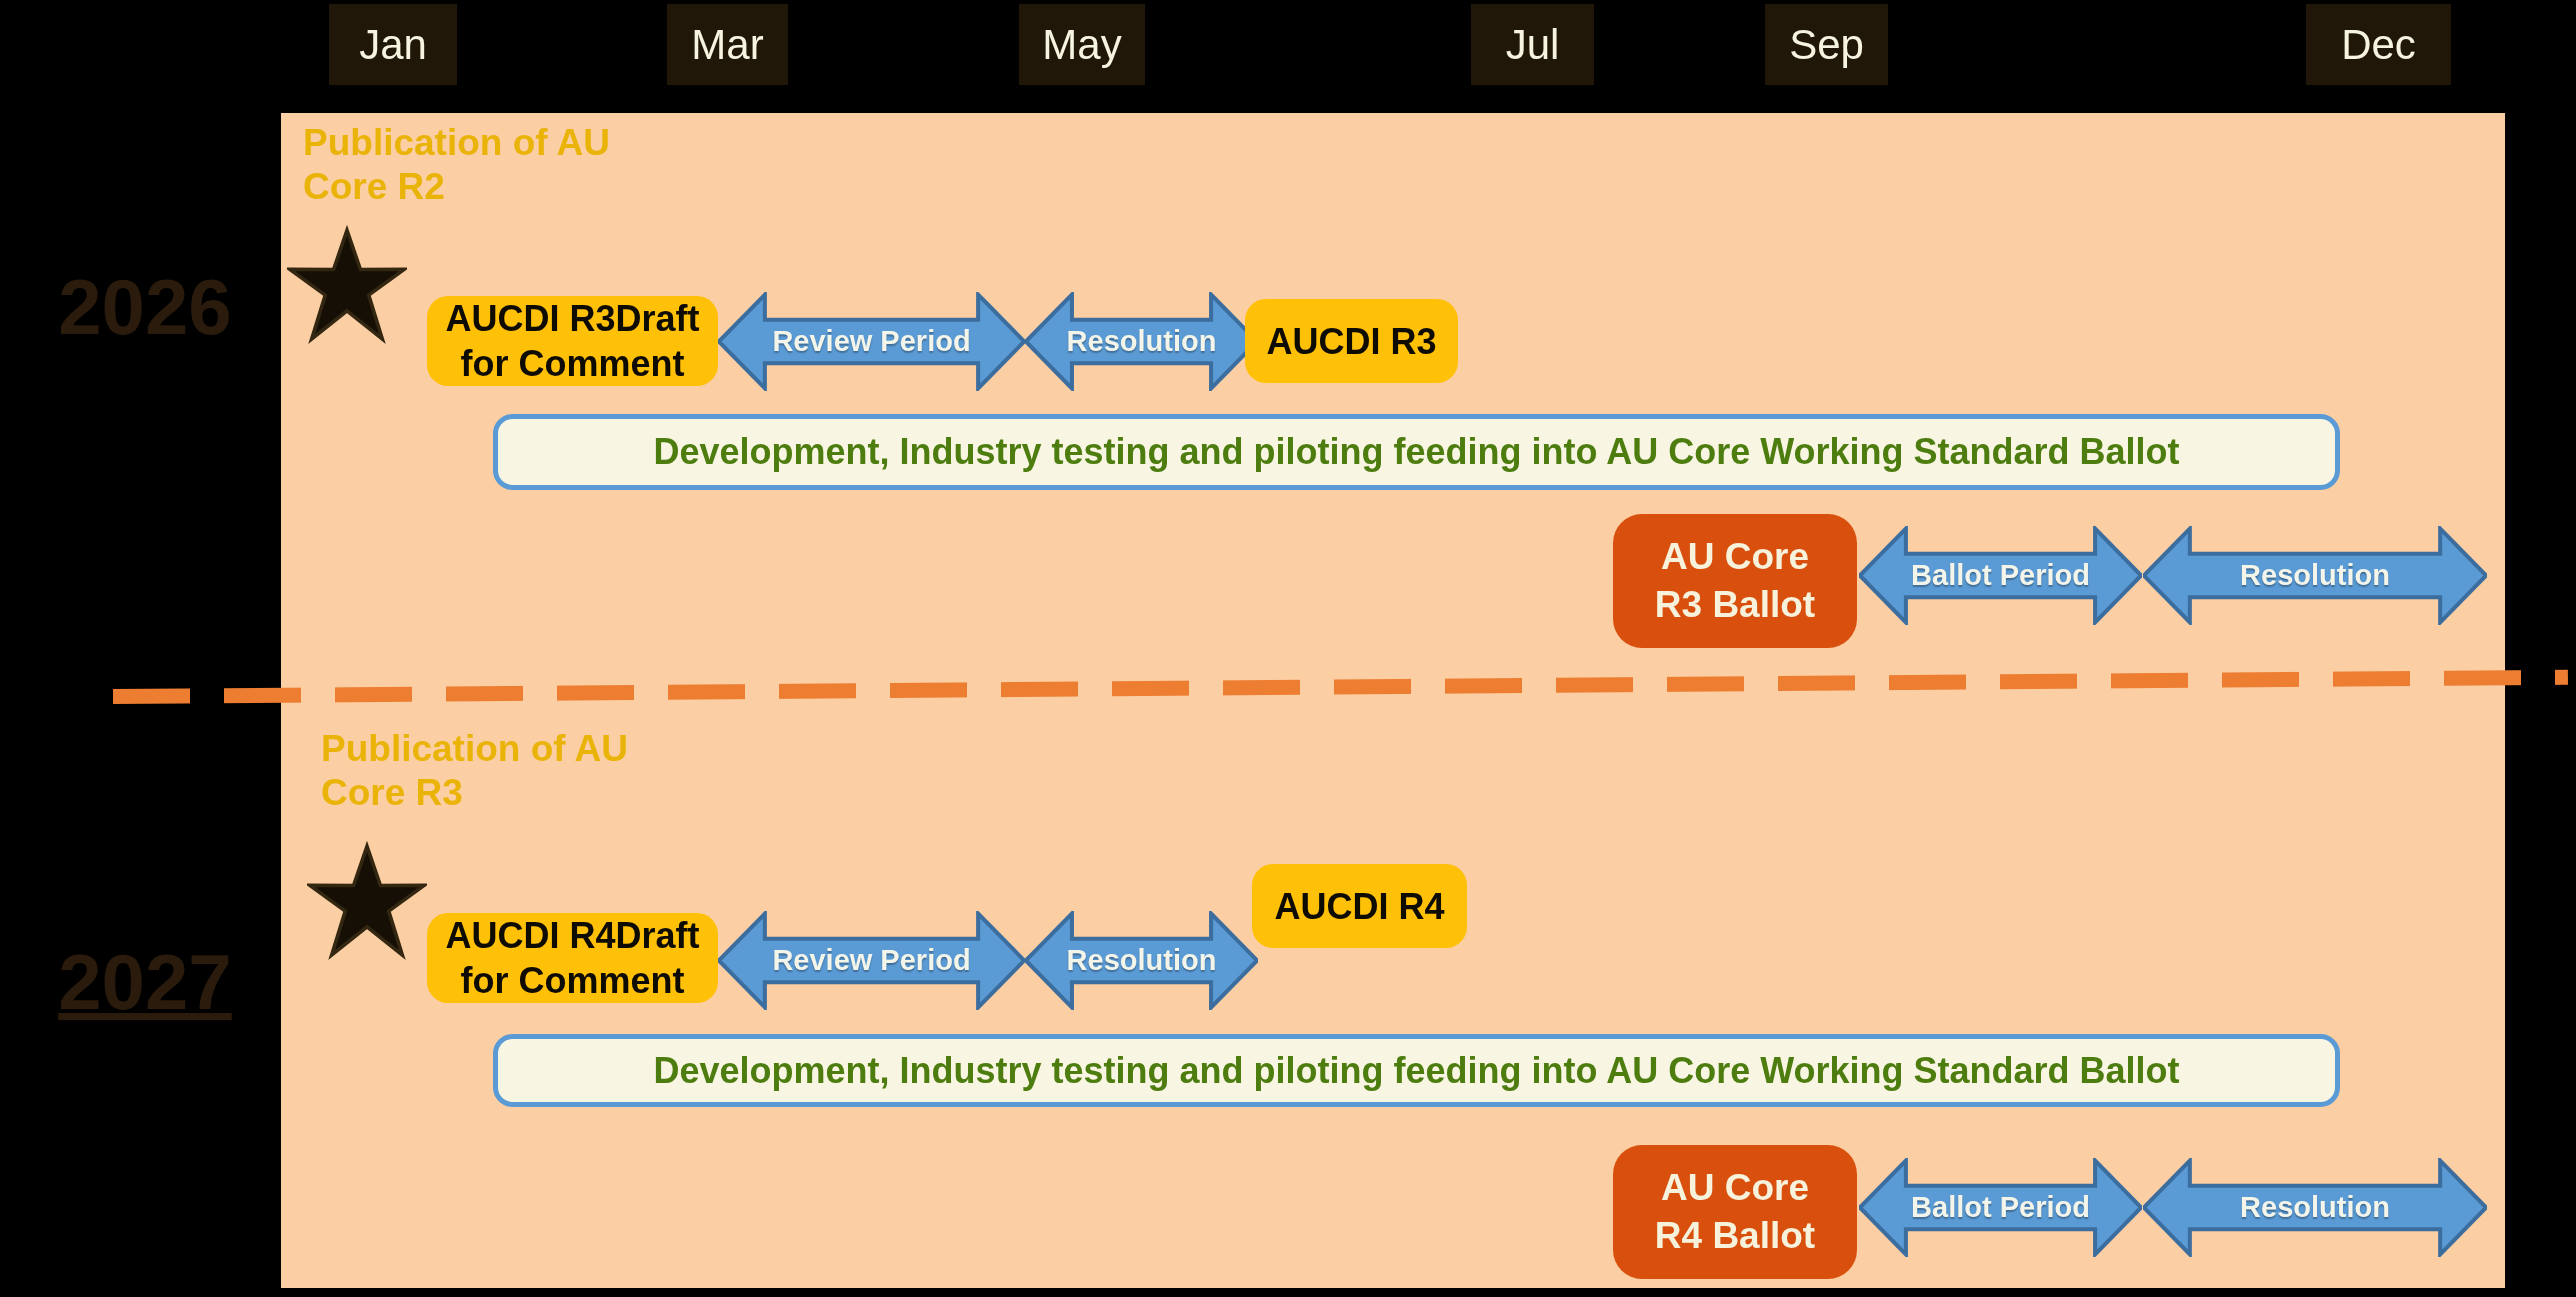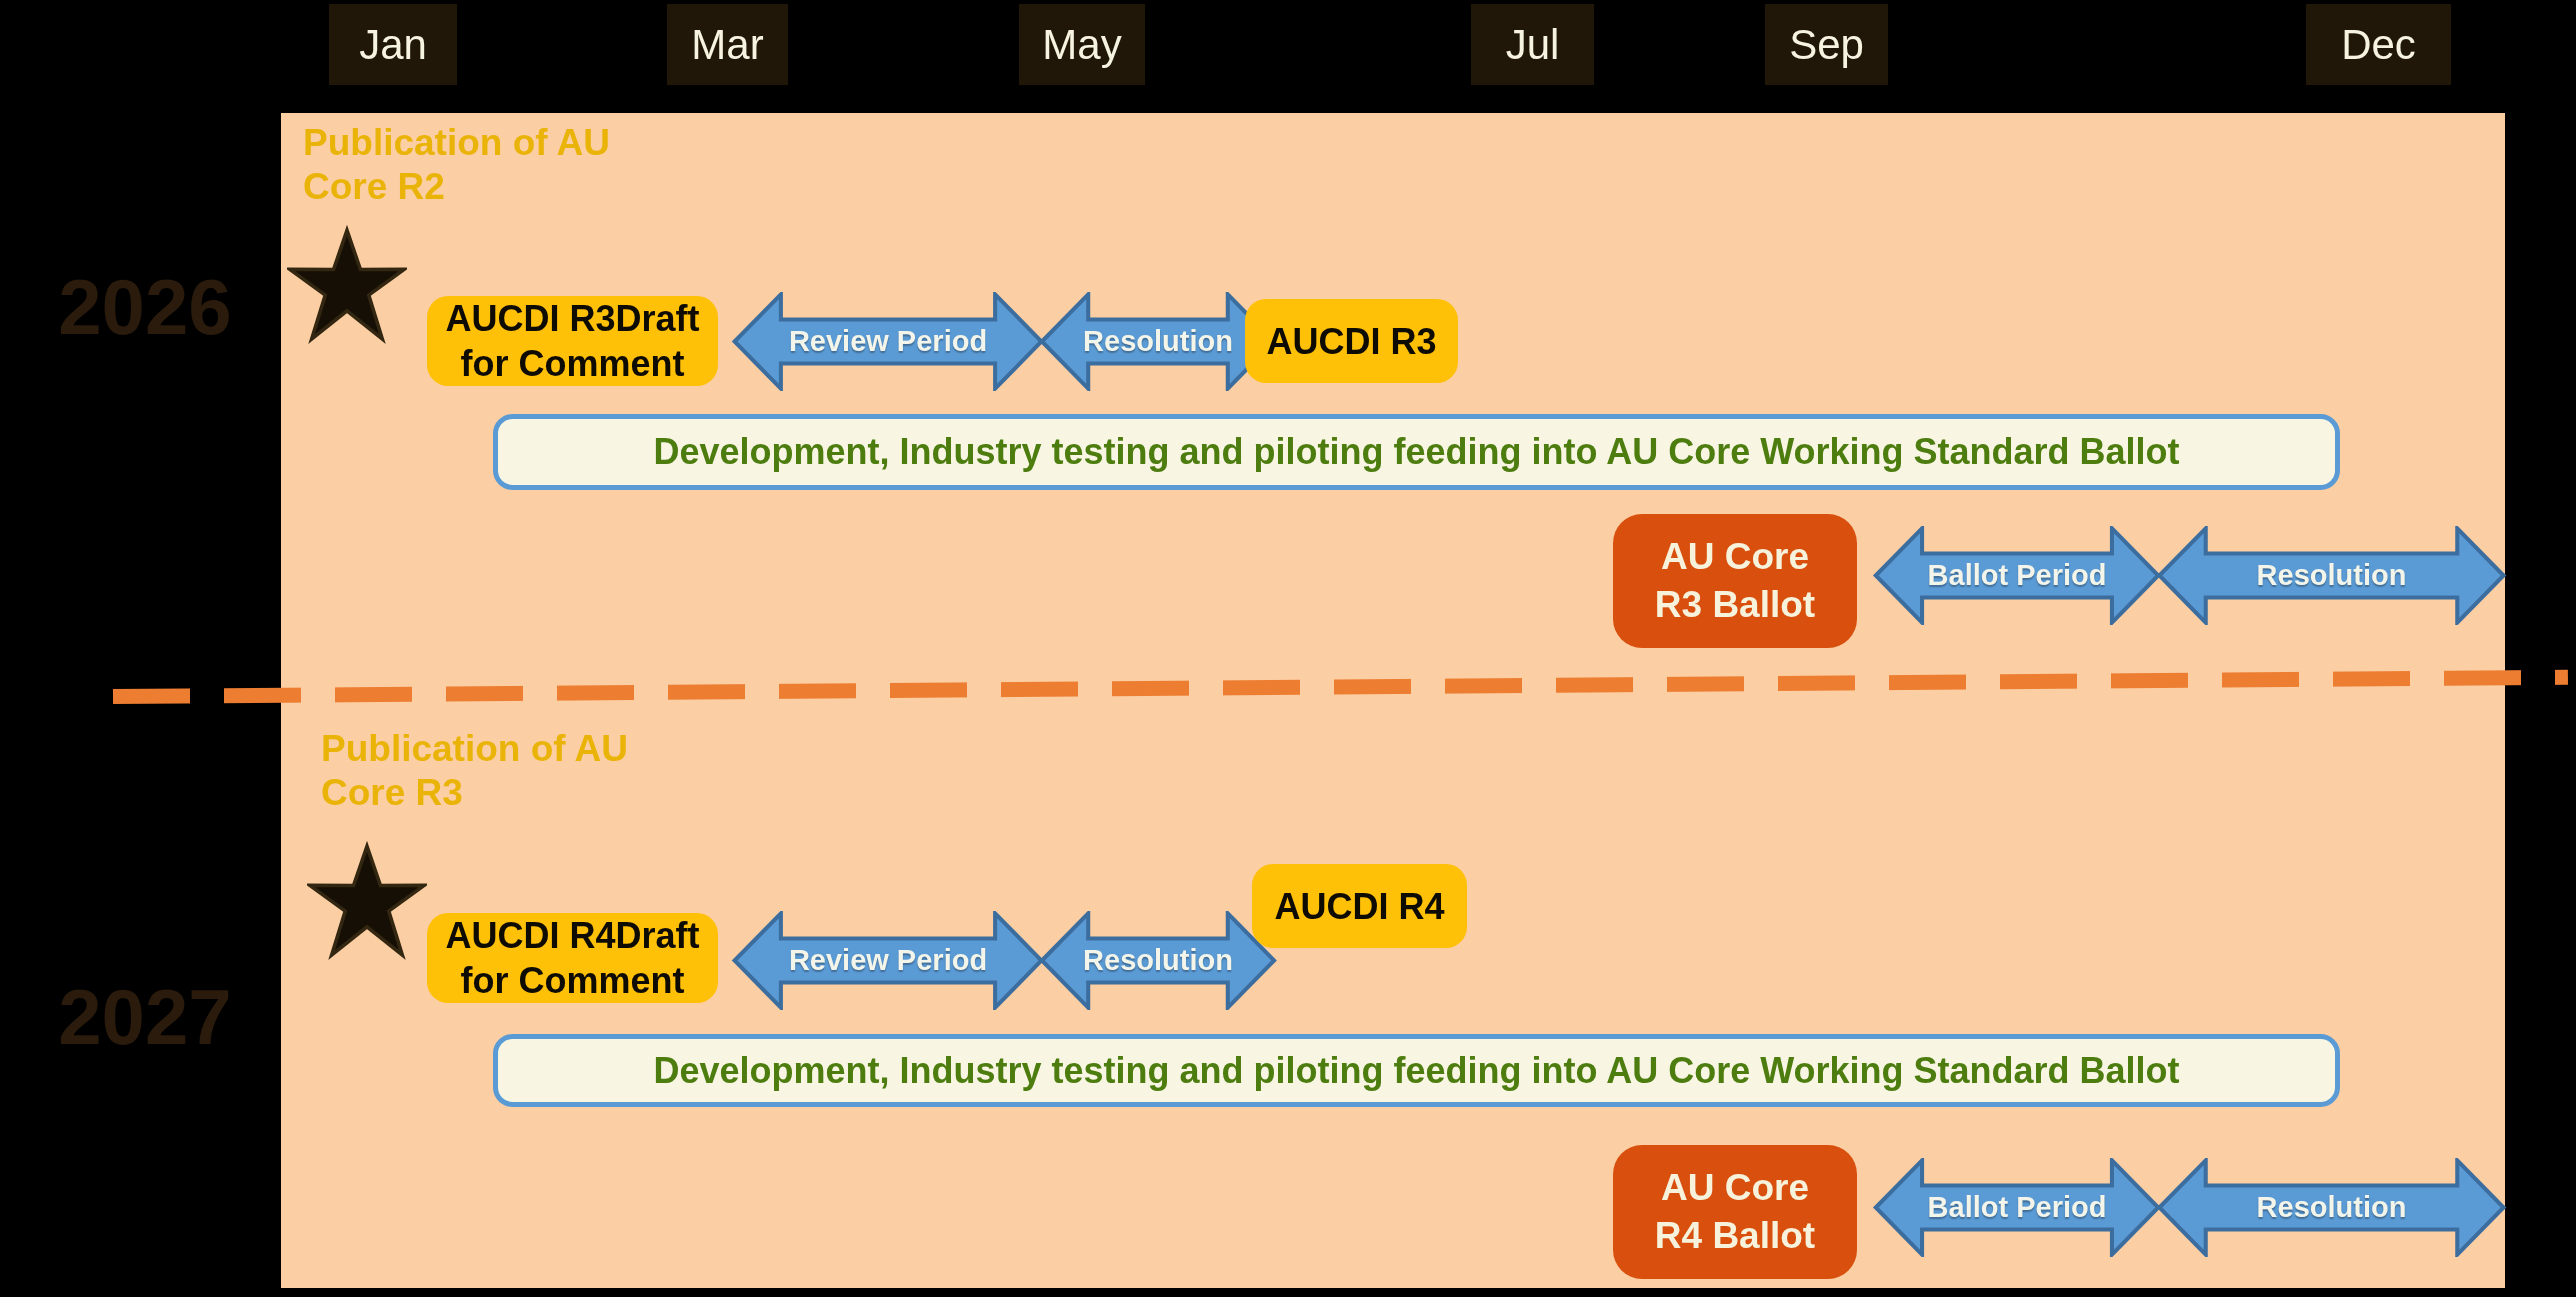--- a/index.html
+++ b/index.html
@@ -13,21 +13,21 @@
       font-size:78px;font-weight:bold;}
   
   .panel{position:absolute;left:281px;top:113px;width:2224px;height:1175px;background:#FBCEA3;}
   
   .pub{position:absolute;width:371px;color:#eab308;font-size:37px;font-weight:bold;line-height:1.2;}
   
   .amber{position:absolute;background:#FFC008;border-radius:21px;color:#0E0B03;
          font-size:36px;font-weight:bold;display:flex;flex-direction:column;
          align-items:center;justify-content:center;text-align:center;line-height:1.25;}
   
-  .arrow{position:absolute;height:99px;padding-left:33px;}
+  .arrow{position:absolute;height:99px;}
   .arrow svg{position:absolute;left:0;top:0;width:100%;height:100%;}
   .arrow .lbl{position:absolute;inset:0;display:flex;align-items:center;justify-content:center;
               color:#F3F5EA;font-size:29px;font-weight:bold;text-shadow:0 1.6px 1.6px rgba(0,0,0,.3);}
   
   .devbar{position:absolute;background:#F8F6E3;border:5.7px solid #5B9BD5;border-radius:19.4px;
           display:flex;align-items:center;justify-content:center;box-sizing:border-box;
           color:#4d7c0f;font-size:36px;font-weight:bold;}
   
   .ballot{position:absolute;background:#D9500E;border-radius:29px;color:#F7F2DC;
           font-size:37px;font-weight:bold;display:flex;flex-direction:column;
@@ -56,21 +56,21 @@
       <span>Jul</span>
     </div>
   <div class="month" style="left:1765px;width:123px;">
       <span>Sep</span>
     </div>
   <div class="month" style="left:2259px;width:145px;margin-left:47px;">
       <span>Dec</span>
     </div>
 
   <div class="yr" style="top:262px;">2026</div>
-  <div class="yr" style="top:972px;">2027</div>
+  <div class="yr" style="top:937px;text-decoration:underline;">2027</div>
 
   <div class="panel"></div>
 
   <div class="pub" style="left:303px;top:121px;">
     <span>Publication of AU</span><br>
     <span>Core R2</span>
   </div>
   <svg class="star" style="left:287px;top:216px;" width="120" height="144" viewBox="0 0 100 96">
     <polygon points="50,0 61.2,32.6 97.6,32.5 68.1,53.9 79.4,90.5 50,67 20.6,90.5 31.9,53.9 2.4,32.5 38.8,32.6" fill="#160F05" stroke="#332712" stroke-width="3"></polygon>
   </svg>

